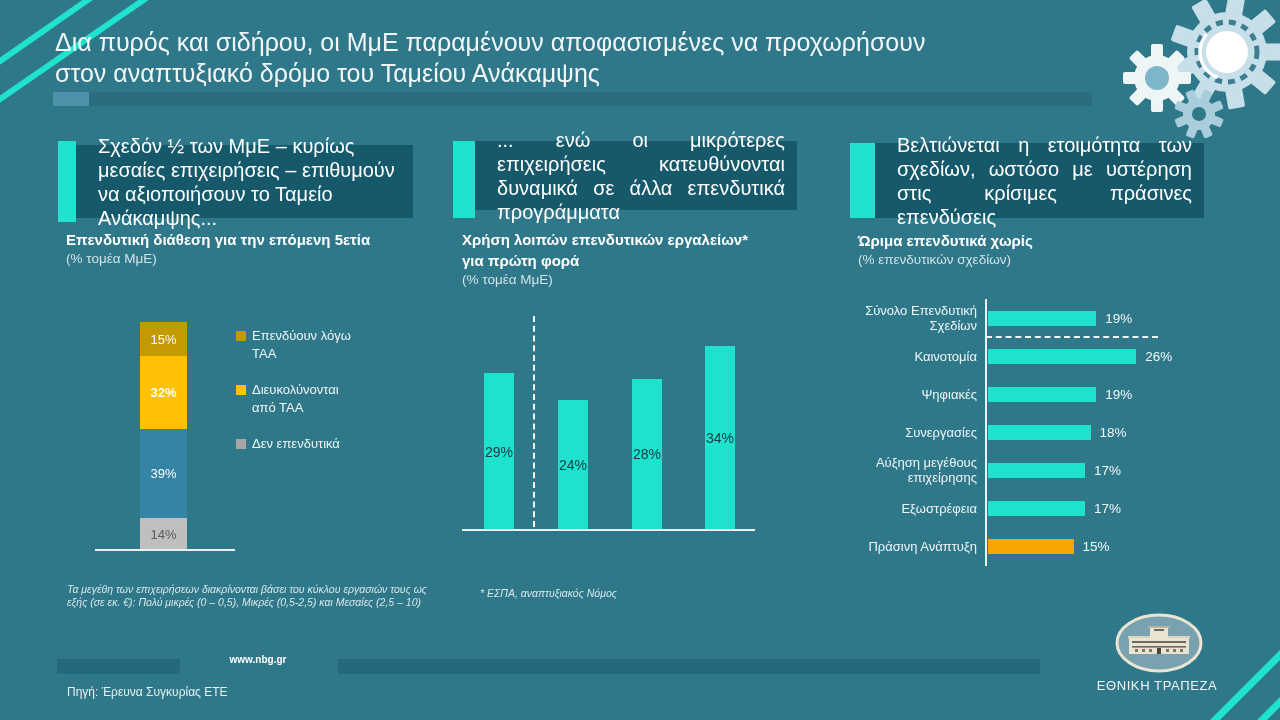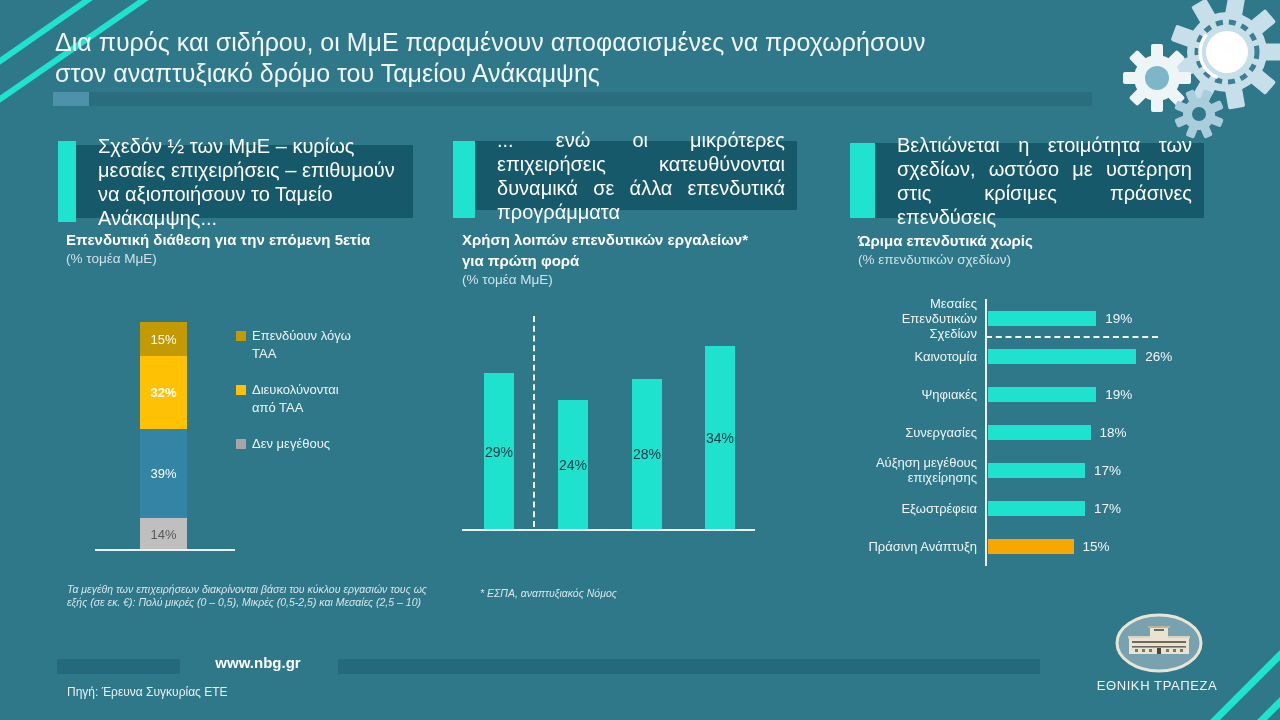--- a/index.html
+++ b/index.html
@@ -39,21 +39,21 @@
   .hrow{position:absolute;left:0;width:425px;height:38px;display:flex;align-items:center;}
   .hlabel{width:122px;text-align:right;color:#eef6f8;font-size:13px;line-height:15px;margin-right:11px;flex:none;}
   .hbar{height:15px;flex:none;}
   .hvalue{margin-left:9px;color:#f2f7f8;font-size:13.5px;}
   .axis-v{width:2px;background:#e9f1f3;}
   .dashed-h{border-top:2px dashed #f2f7f8;height:0;}
   
   .footnote{color:#d6e6ea;font-size:10.5px;line-height:13px;font-style:italic;}
   
   .foot-bar{background:#256a7c;height:15px;}
-  .url{color:#ffffff;font-weight:bold;font-size:15px;text-align:center;}
+  .url{color:#ffffff;font-weight:bold;font-size:10px;text-align:center;}
   .source{color:#e8f1f3;font-size:12px;}
   .bank-name{color:#f2f6f7;font-size:13px;letter-spacing:0.6px;text-align:center;}
 </style>
 </head>
 <body>
 
 <div class="slide">
 
   <svg class="abs" style="left:0;top:0" width="170" height="115">
     <line x1="-10" y1="106" x2="155" y2="-8" stroke="#1fe3ce" stroke-width="6"></line>
@@ -157,21 +157,21 @@
       <div class="lg-item">
         <div class="lg-sq" style="background: rgb(196, 154, 2);"></div>
         <div class="lg-tx">Επενδύουν λόγω ΤΑΑ</div>
       </div>
       <div class="lg-item">
         <div class="lg-sq" style="background: rgb(255, 193, 3);"></div>
         <div class="lg-tx">Διευκολύνονται από ΤΑΑ</div>
       </div>
       <div class="lg-item">
         <div class="lg-sq" style="background: rgb(166, 166, 166);"></div>
-        <div class="lg-tx">Δεν μεγέθους</div>
+        <div class="lg-tx">Δεν επενδυτικά</div>
       </div>
     </div>
 
   <div id="col-chart" class="abs">
       <div class="cbar" style="left: 22px; height: 156.89px; background: rgb(30, 226, 206);">
         <div class="cbar-label">29%</div>
       </div>
       <div class="cbar" style="left: 96px; height: 129.84px; background: rgb(30, 226, 206);">
         <div class="cbar-label">24%</div>
       </div>
@@ -181,21 +181,21 @@
       <div class="cbar" style="left: 243px; height: 183.94px; background: rgb(30, 226, 206);">
         <div class="cbar-label">34%</div>
       </div>
     </div>
   <div class="abs dashed-v" style="left:533px;top:316px;height:211px"></div>
   <div class="abs baseline" style="left:462px;top:529px;width:293px"></div>
 
   <div class="abs axis-v" style="left:985px;top:299px;height:267px"></div>
   <div id="hbar-rows" class="abs">
       <div class="hrow" style="top: 0px;">
-        <div class="hlabel">Μεσαίες Επενδυτικών Σχεδίων</div>
+        <div class="hlabel">Σύνολο Επενδυτική Σχεδίων</div>
         <div class="hbar" style="width: 108.3px; background: rgb(30, 226, 206);"></div>
         <div class="hvalue">19%</div>
       </div>
       <div class="hrow" style="top: 38px;">
         <div class="hlabel">Καινοτομία</div>
         <div class="hbar" style="width: 148.2px; background: rgb(30, 226, 206);"></div>
         <div class="hvalue">26%</div>
       </div>
       <div class="hrow" style="top: 76px;">
         <div class="hlabel">Ψηφιακές</div>

